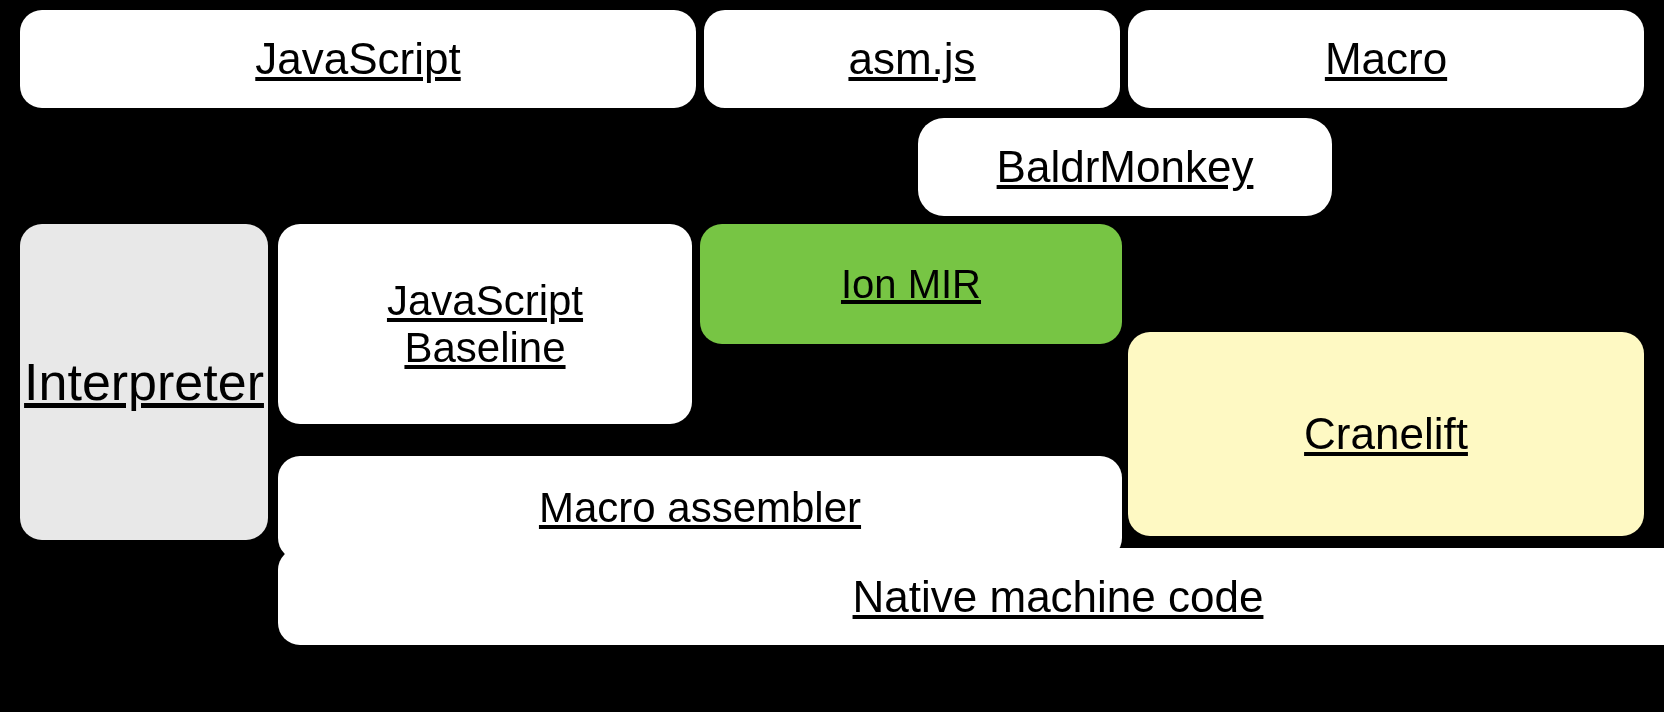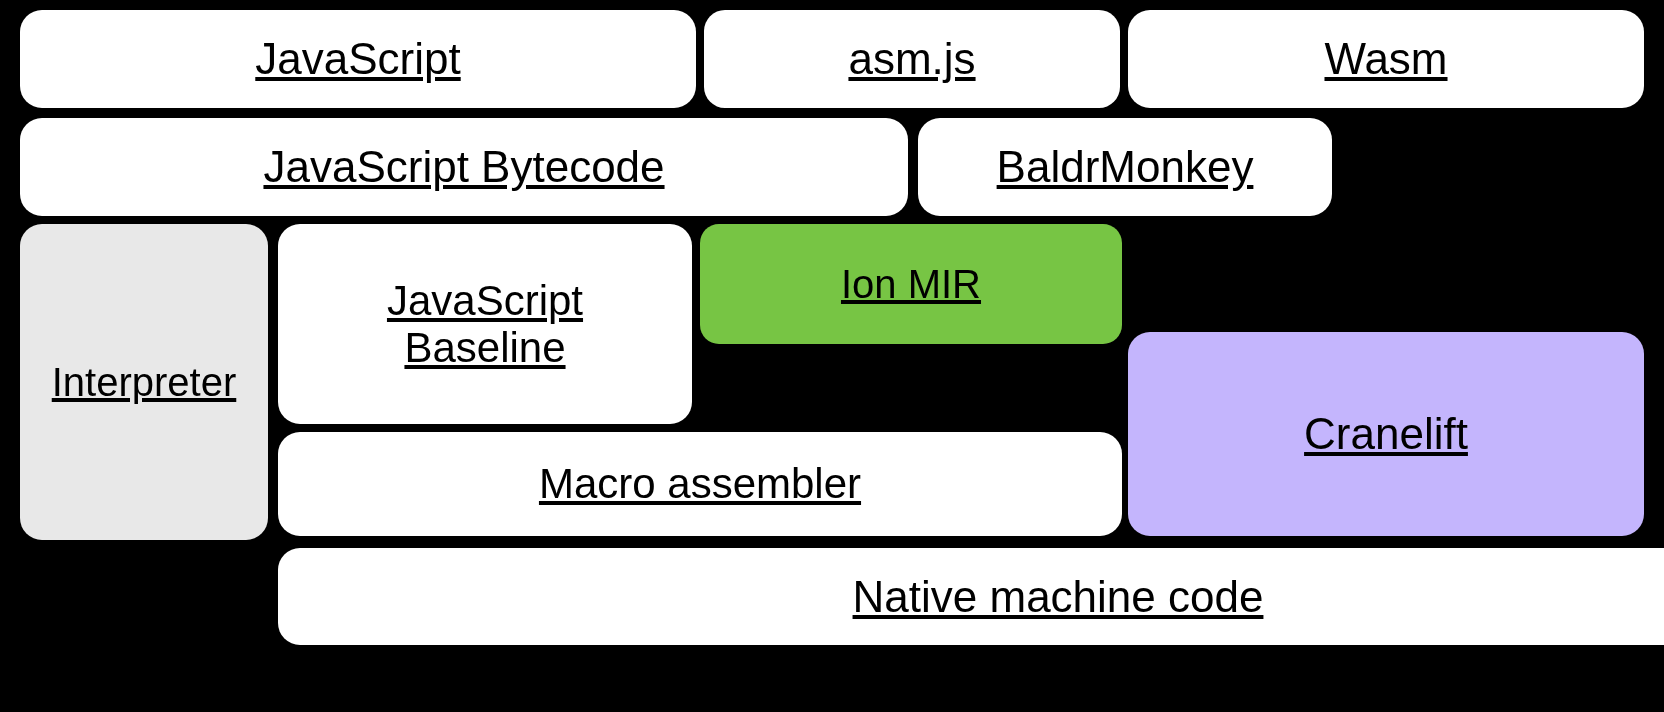--- a/index.html
+++ b/index.html
@@ -34,23 +34,22 @@
     display: block;
     padding: 0 10px;
   }
 </style>
 </head>
 <body>
 
 <div id="canvas" style="background: rgb(0, 0, 0);">
     <div class="node" style="left: 20px; top: 10px; width: 676px; height: 98px; background: rgb(255, 255, 255); font-size: 44px; color: rgb(0, 0, 0);"><span class="label">JavaScript</span></div>
     <div class="node" style="left: 704px; top: 10px; width: 416px; height: 98px; background: rgb(255, 255, 255); font-size: 44px; color: rgb(0, 0, 0); border-radius: 21px;"><span class="label">asm.js</span></div>
-    <div class="node" style="left: 1128px; top: 10px; width: 516px; height: 98px; background: rgb(255, 255, 255); font-size: 44px; color: rgb(0, 0, 0);"><span class="label">Wasm</span></div>
-    <div class="node" style="left: 20px; top: 118px; width: 888px; height: 98px; background: rgb(255, 255, 255); font-size: 44px; color: rgb(0, 0, 0);"><span class="label">JavaScript Bytecode</span></div>
-    <div class="node" style="left: 918px; top: 118px; width: 414px; height: 98px; background: rgb(255, 255, 255); font-size: 44px; color: rgb(0, 0, 0);"><span class="label">BaldrMonkey</span></div>
-    <div class="node" style="left: 20px; top: 224px; width: 248px; height: 316px; background: rgb(232, 232, 232); font-size: 40px; color: rgb(0, 0, 0);"><span class="label">Interpreter</span></div>
+    <div class="node" style="left: 1128px; top: 10px; width: 516px; height: 98px; background: rgb(255, 255, 255); font-size: 44px; color: rgb(0, 0, 0);"><span class="label">Macro</span></div>
+    <div class="node" style="left: 918px; top: 118px; width: 414px; height: 98px; background: rgb(255, 255, 255); font-size: 44px; color: rgb(0, 0, 0); border-radius: 26px;"><span class="label">BaldrMonkey</span></div>
+    <div class="node" style="left: 20px; top: 224px; width: 248px; height: 316px; background: rgb(232, 232, 232); font-size: 52px; color: rgb(0, 0, 0);"><span class="label">Interpreter</span></div>
     <div class="node" style="left: 278px; top: 224px; width: 414px; height: 200px; background: rgb(255, 255, 255); font-size: 42px; color: rgb(0, 0, 0);"><span class="label">JavaScript
 Baseline</span></div>
-    <div class="node" style="left: 700px; top: 224px; width: 422px; height: 120px; background: rgb(119, 197, 68); font-size: 40px; color: rgb(0, 0, 0); border-radius: 19px;"><span class="label">Ion MIR</span></div>
-    <div class="node" style="left: 1128px; top: 332px; width: 516px; height: 204px; background: #c4b5fd; font-size: 44px; color: rgb(0, 0, 0);"><span class="label">Cranelift</span></div>
-    <div class="node" style="left: 278px; top: 432px; width: 844px; height: 104px; background: rgb(255, 255, 255); font-size: 42px; color: rgb(0, 0, 0);"><span class="label">Macro assembler</span></div>
+    <div class="node" style="left: 700px; top: 224px; width: 422px; height: 120px; background: rgb(119, 197, 68); font-size: 40px; color: rgb(0, 0, 0);"><span class="label">Ion MIR</span></div>
+    <div class="node" style="left: 1128px; top: 332px; width: 516px; height: 204px; background: #fef9c3; font-size: 44px; color: rgb(0, 0, 0);"><span class="label">Cranelift</span></div>
+    <div class="node" style="left: 278px; top: 456px; width: 844px; height: 104px; background: rgb(255, 255, 255); font-size: 42px; color: rgb(0, 0, 0);"><span class="label">Macro assembler</span></div>
     <div class="node" style="left: 278px; top: 548px; width: 1560px; height: 97px; background: rgb(255, 255, 255); font-size: 44px; color: rgb(0, 0, 0);"><span class="label">Native machine code</span></div>
   </div>
 
 </body></html>

